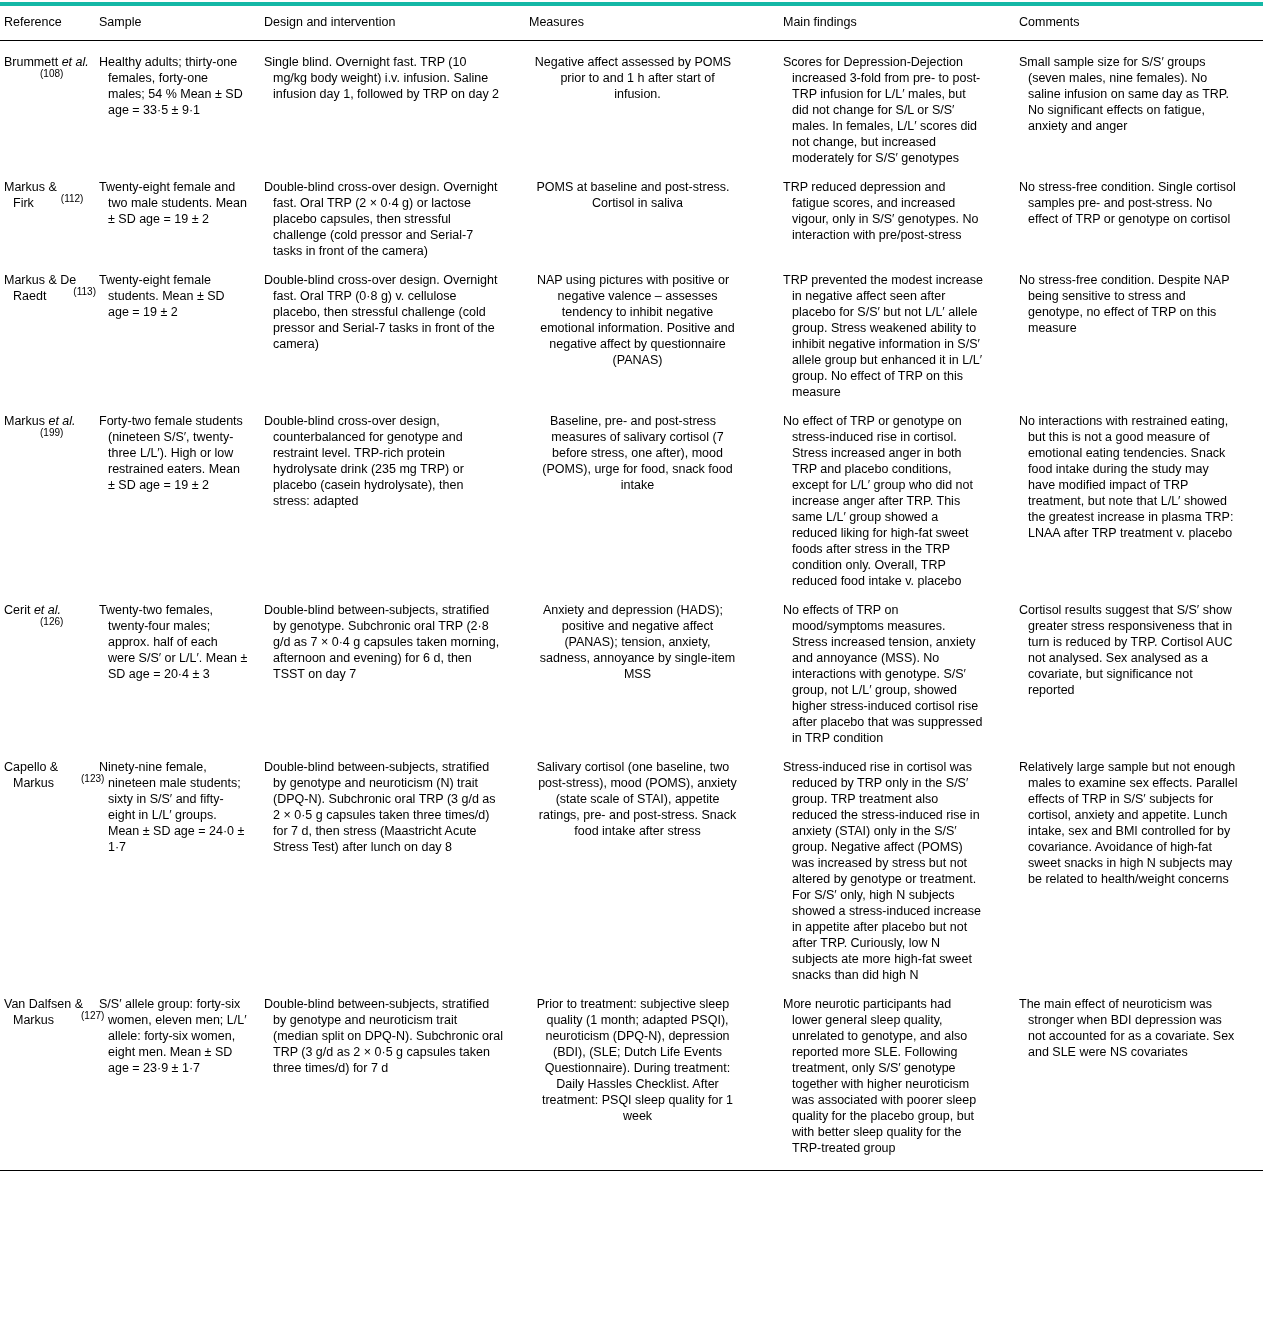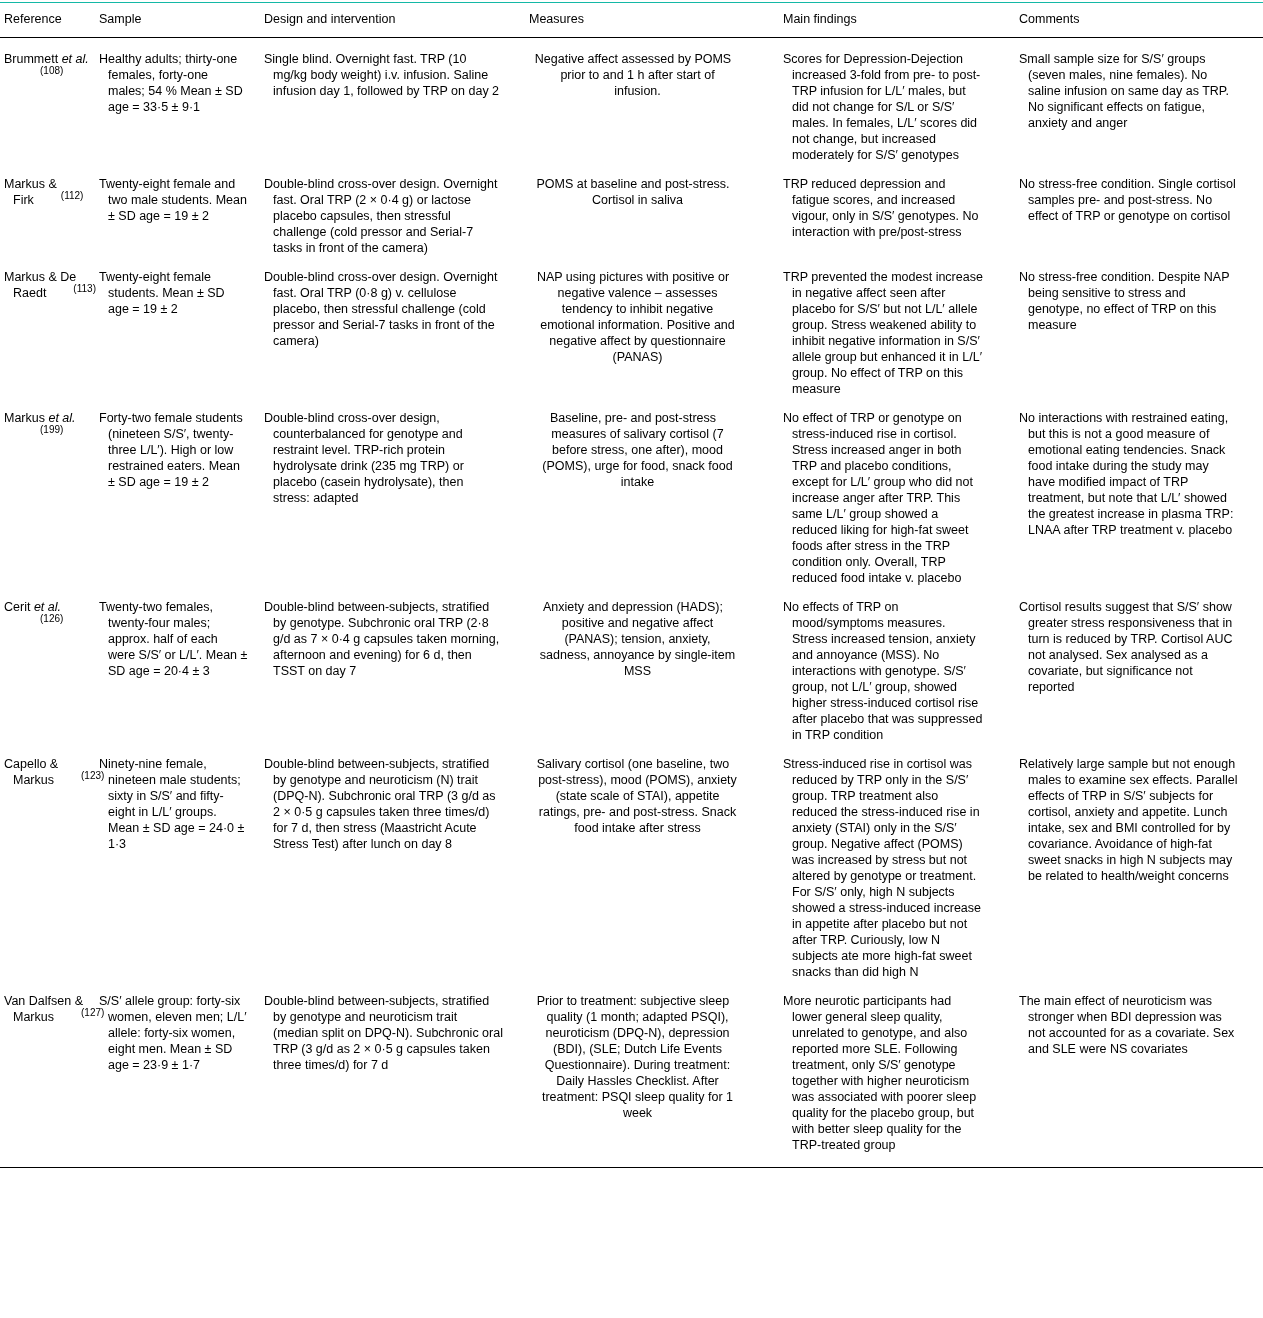--- a/index.html
+++ b/index.html
@@ -7,21 +7,21 @@
   body {
     width: 1263px;
     font-family: "Liberation Sans", "DejaVu Sans", sans-serif;
     color: #000;
     -webkit-font-smoothing: antialiased;
   }
   table.paper-table {
     width: 1263px;
     border-collapse: collapse;
     table-layout: fixed;
-    border-top: 1px solid #14b8a6;
+    border-top: 4px solid #14b8a6;
     border-bottom: 1px solid #000;
     margin-top: 2px;
   }
   col.c-ref      { width: 99px; }
   col.c-sample   { width: 165px; }
   col.c-design   { width: 265px; }
   col.c-measures { width: 254px; }
   col.c-findings { width: 236px; }
   col.c-comments { width: 244px; }
 
@@ -125,21 +125,21 @@
       <td class="col-ref"><span>Cerit </span><i>et al.</i><sup>(126)</sup></td>
       <td class="col-sample">Twenty-two females, twenty-four males; approx. half of each were S/S′ or L/L′. Mean ± SD age = 20·4 ± 3</td>
       <td class="col-design">Double-blind between-subjects, stratified by genotype. Subchronic oral TRP (2·8 g/d as 7 × 0·4 g capsules taken morning, afternoon and evening) for 6 d, then TSST on day 7</td>
       <td class="col-measures">Anxiety and depression (HADS); positive and negative affect (PANAS); tension, anxiety, sadness, annoyance by single-item MSS</td>
       <td class="col-findings">No effects of TRP on mood/symptoms measures. Stress increased tension, anxiety and annoyance (MSS). No interactions with genotype. S/S′ group, not L/L′ group, showed higher stress-induced cortisol rise after placebo that was suppressed in TRP condition</td>
       <td class="col-comments">Cortisol results suggest that S/S′ show greater stress responsiveness that in turn is reduced by TRP. Cortisol AUC not analysed. Sex analysed as a covariate, but significance not reported</td>
     </tr>
 
     <tr>
       <td class="col-ref"><span>Capello &amp; Markus</span><i></i><sup>(123)</sup></td>
-      <td class="col-sample">Ninety-nine female, nineteen male students; sixty in S/S′ and fifty-eight in L/L′ groups. Mean ± SD age = 24·0 ± 1·3</td>
+      <td class="col-sample">Ninety-nine female, nineteen male students; sixty in S/S′ and fifty-eight in L/L′ groups. Mean ± SD age = 24·0 ± 1·7</td>
       <td class="col-design">Double-blind between-subjects, stratified by genotype and neuroticism (N) trait (DPQ-N). Subchronic oral TRP (3 g/d as 2 × 0·5 g capsules taken three times/d) for 7 d, then stress (Maastricht Acute Stress Test) after lunch on day 8</td>
       <td class="col-measures">Salivary cortisol (one baseline, two post-stress), mood (POMS), anxiety (state scale of STAI), appetite ratings, pre- and post-stress. Snack food intake after stress</td>
       <td class="col-findings">Stress-induced rise in cortisol was reduced by TRP only in the S/S′ group. TRP treatment also reduced the stress-induced rise in anxiety (STAI) only in the S/S′ group. Negative affect (POMS) was increased by stress but not altered by genotype or treatment. For S/S′ only, high N subjects showed a stress-induced increase in appetite after placebo but not after TRP. Curiously, low N subjects ate more high-fat sweet snacks than did high N</td>
       <td class="col-comments">Relatively large sample but not enough males to examine sex effects. Parallel effects of TRP in S/S′ subjects for cortisol, anxiety and appetite. Lunch intake, sex and BMI controlled for by covariance. Avoidance of high-fat sweet snacks in high N subjects may be related to health/weight concerns</td>
     </tr>
 
     <tr>
       <td class="col-ref"><span>Van Dalfsen &amp; Markus</span><i></i><sup>(127)</sup></td>
       <td class="col-sample">S/S′ allele group: forty-six women, eleven men; L/L′ allele: forty-six women, eight men. Mean ± SD age = 23·9 ± 1·7</td>
       <td class="col-design">Double-blind between-subjects, stratified by genotype and neuroticism trait (median split on DPQ-N). Subchronic oral TRP (3 g/d as 2 × 0·5 g capsules taken three times/d) for 7 d</td>

